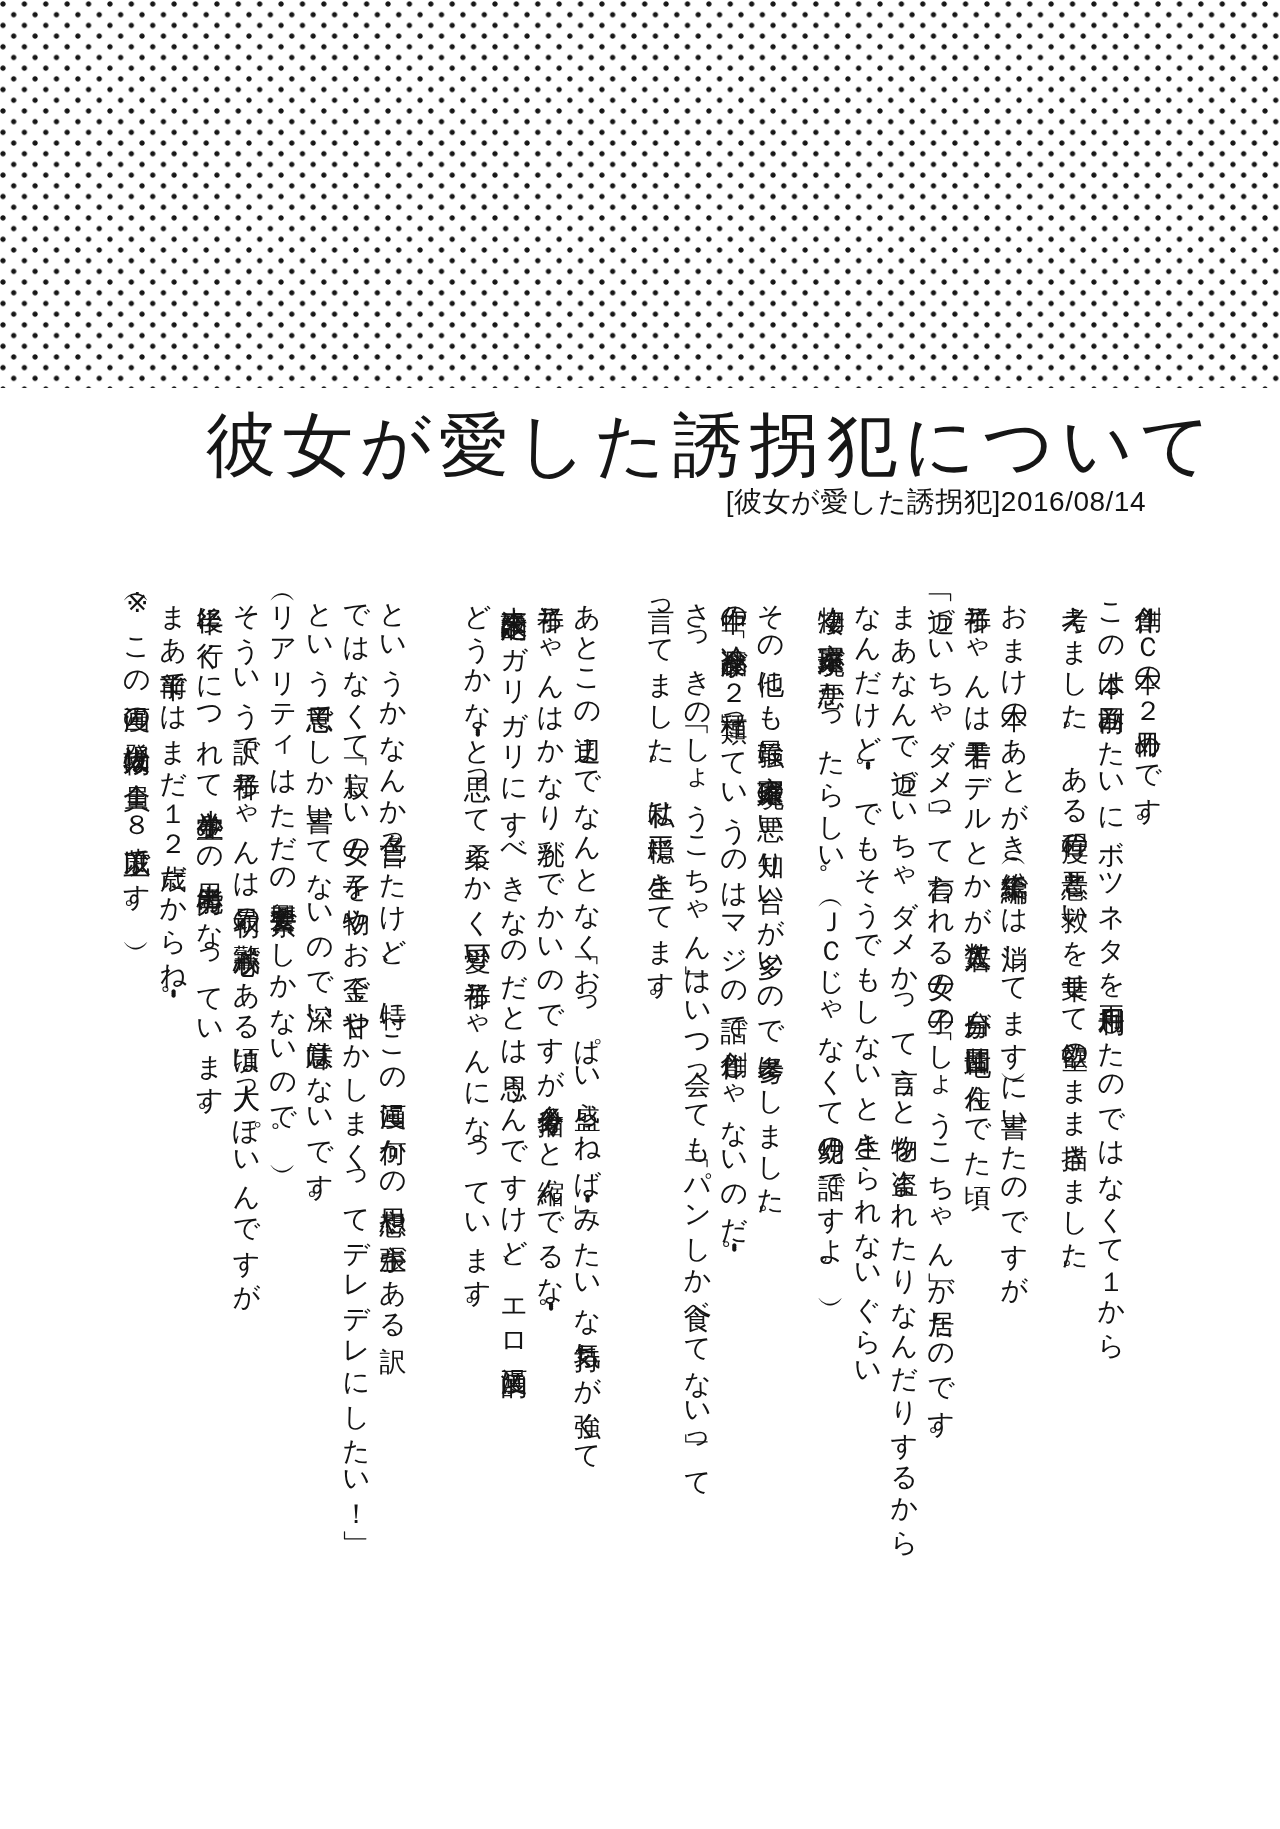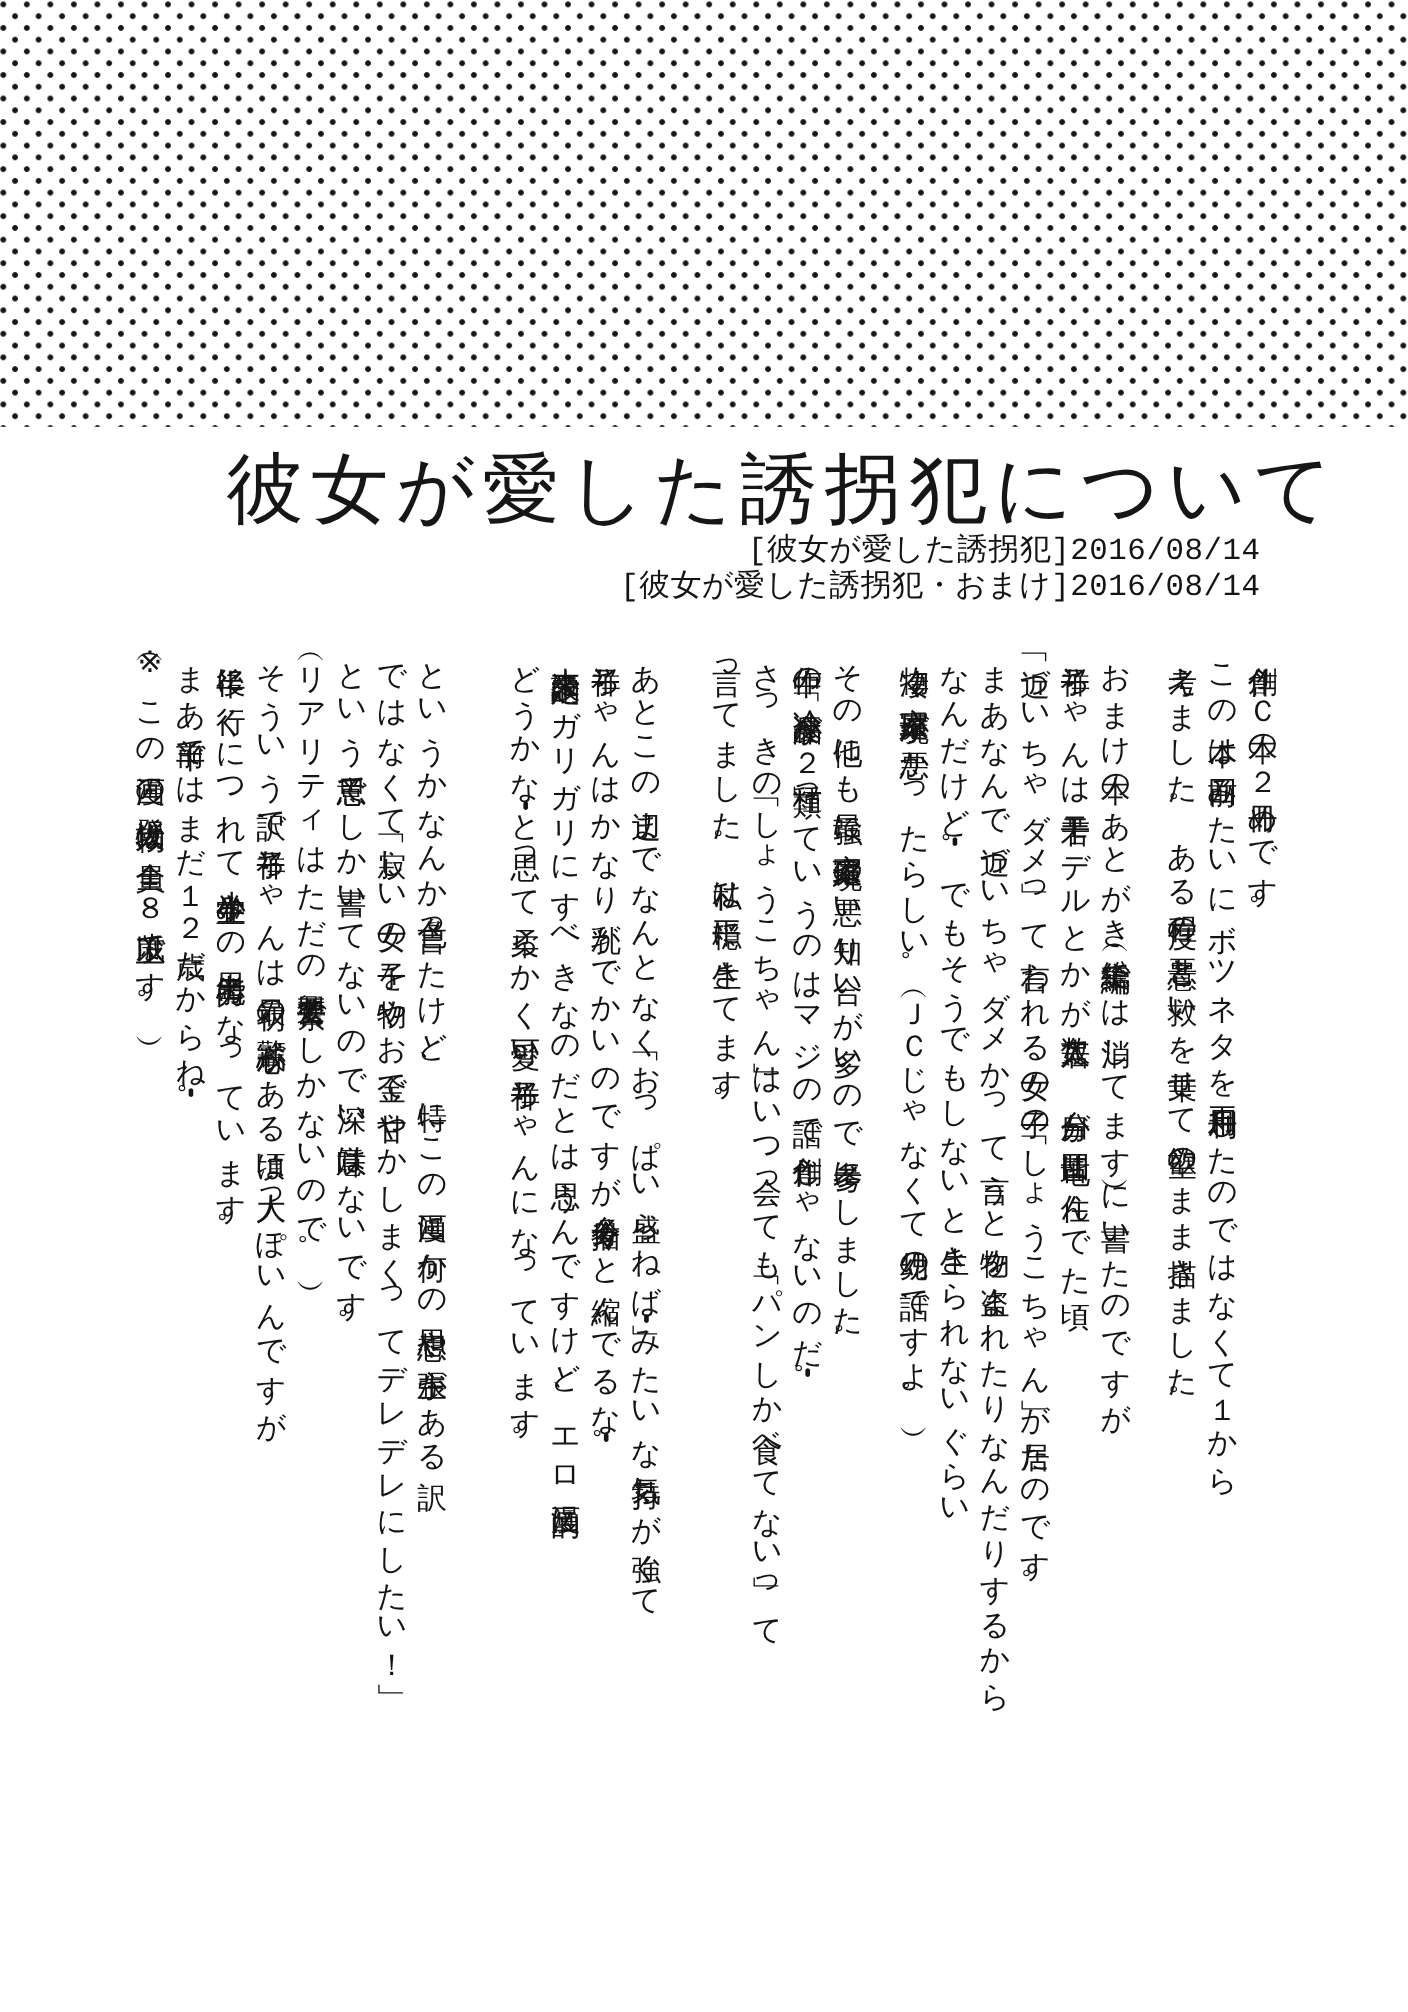--- a/index.html
+++ b/index.html
@@ -39,21 +39,21 @@
     letter-spacing: 7px;
     white-space: nowrap;
     color: #161616;
   }
   
   .dates {
     position: absolute;
     top: 485px;
     right: 150px;
     text-align: right;
-    font-family: Liberation Mono, monospace;
+    font-family: Liberation Sans, sans-serif;
     font-weight: 500;
     font-size: 28px;
     line-height: 33px;
     letter-spacing: 0.5px;
     color: #141414;
     white-space: nowrap;
   }
   
   .vbody {
     position: absolute;
@@ -78,21 +78,20 @@
 <body>
 
 <div class="page">
 
   <div class="dots"></div>
 
   <h1 class="title">彼女が愛した誘拐犯について</h1>
 
   <div class="dates">
     <div>[彼女が愛した誘拐犯]2016/08/14</div>
-    <div>[彼女が愛した誘拐犯・おまけ]2016/08/14</div>
   </div>
 
   <div class="vbody">
 
     <div class="pgroup pg-1">
       <p>創作ＪＣ本の２冊めです。</p>
       <p>この本は前回みたいにボツネタを再利用したのではなくて１から</p>
       <p>考えました。ある程度の悪意と救いを乗せて欲望のまま描きました。</p>
     </div>
 

